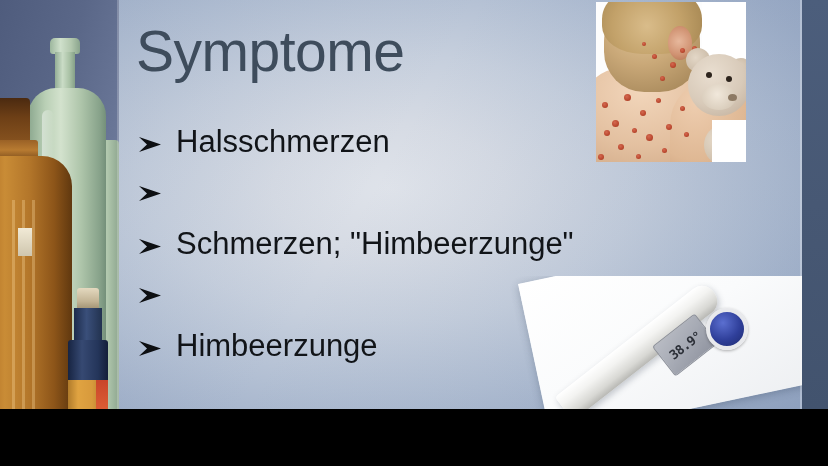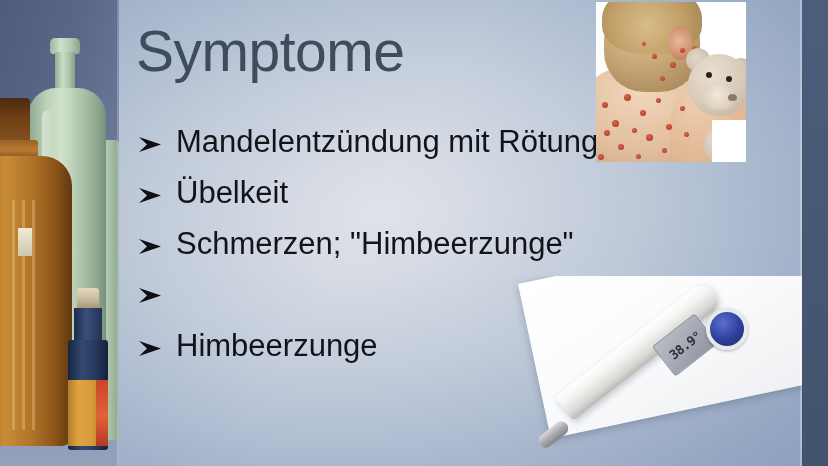--- a/index.html
+++ b/index.html
@@ -3,21 +3,21 @@
 <meta charset="utf-8">
 <style>
   html, body {
     margin: 0;
     padding: 0;
     background: #000;
   }
   #slide {
     position: relative;
     width: 828px;
-    height: 466px;
+    height: 409px;
     overflow: hidden;
     font-family: "Liberation Sans", sans-serif;
     background: #c4b5fd;
   }
 
   
   .bg-base {
     position: absolute;
     inset: 0;
     background:
@@ -395,38 +395,37 @@
     <div class="vial-blue-body"></div>
     <div class="vial-blue-lbl"></div>
     <div class="vial-blue-lbl2"></div>
     <div class="strip-edge"></div>
   </div>
 
   <div class="title">Symptome</div>
 
   <div class="bullets">
 
-
     <div class="bullet-row">
       <span class="bullet-mark">
         <svg width="24" height="15" viewBox="0 0 24 15" aria-hidden="true">
           <path d="M1 0 L23 7.5 L1 15 L9 7.5 Z" fill="#0d0f12"></path>
         </svg>
       </span>
-      <span class="bullet-text">Mandelentzündung mit Rötung</span>
+      <span class="bullet-text">Halsschmerzen</span>
     </div>
 
     <div class="bullet-row">
       <span class="bullet-mark">
         <svg width="24" height="15" viewBox="0 0 24 15" aria-hidden="true">
           <path d="M1 0 L23 7.5 L1 15 L9 7.5 Z" fill="#0d0f12"></path>
         </svg>
       </span>
-      <span class="bullet-text">Übelkeit</span>
-    </div>
+    </div>
+
 
     <div class="bullet-row">
       <span class="bullet-mark">
         <svg width="24" height="15" viewBox="0 0 24 15" aria-hidden="true">
           <path d="M1 0 L23 7.5 L1 15 L9 7.5 Z" fill="#0d0f12"></path>
         </svg>
       </span>
       <span class="bullet-text">Schmerzen; "Himbeerzunge"</span>
     </div>
 

